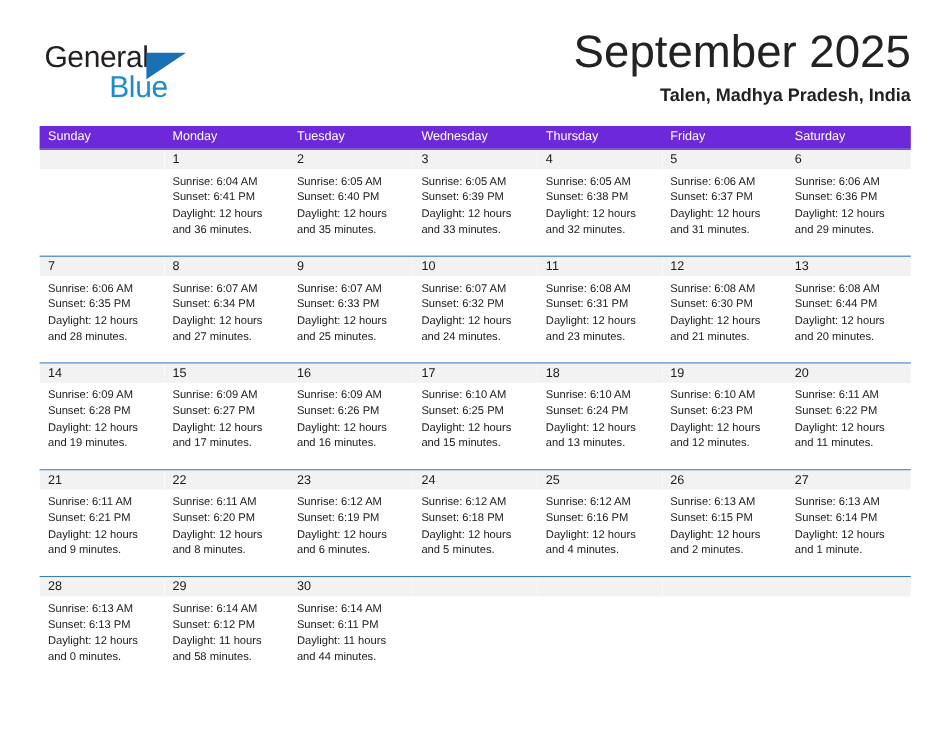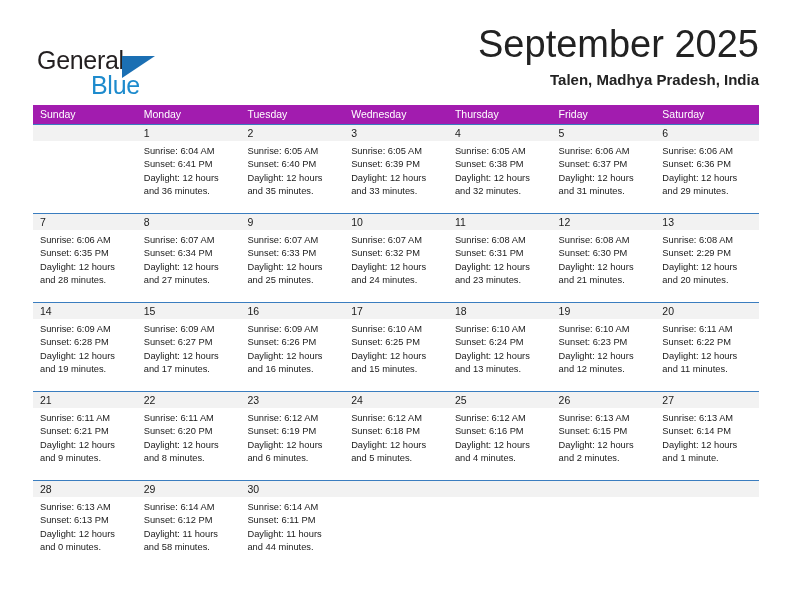--- a/index.html
+++ b/index.html
@@ -27,21 +27,21 @@
     position: absolute;
     left: 33px;
     top: 26px;
     width: 726px;
     height: 72px;
   }
 
   .logo {
     position: absolute;
     left: 0;
-    top: 16px;
+    top: 4px;
     width: 230px;
     height: 60px;
   }
   .logo-general {
     position: absolute;
     left: 4px;
     top: 4px;
     font-size: 25px;
     letter-spacing: -0.3px;
     color: #231f20;
@@ -93,21 +93,21 @@
   .calendar {
     position: absolute;
     left: 33px;
     top: 105px;
     width: 726px;
   }
 
   .weekday-header {
     display: flex;
     width: 100%;
-    background: #a21caf;
+    background: #6d28d9;
     height: 19px;
   }
   .weekday-cell {
     flex: 1 1 0;
     color: #ffffff;
     font-size: 10.5px;
     line-height: 19px;
     padding-left: 7px;
     box-sizing: border-box;
     white-space: nowrap;
@@ -341,21 +341,21 @@
           <div class="day-line">Daylight: 12 hours</div>
           <div class="day-line">and 21 minutes.</div>
         </div>
       </div>
       <div class="day-cell">
         <div class="day-number-band">
             <span class="day-number">13</span>
           </div>
         <div class="day-body">
           <div class="day-line">Sunrise: 6:08 AM</div>
-          <div class="day-line">Sunset: 2:29 PM</div>
+          <div class="day-line">Sunset: 6:44 PM</div>
           <div class="day-line">Daylight: 12 hours</div>
           <div class="day-line">and 20 minutes.</div>
         </div>
       </div>
     </div>
 
     <div class="week-row">
       <div class="day-cell">
         <div class="day-number-band">
             <span class="day-number">14</span>

